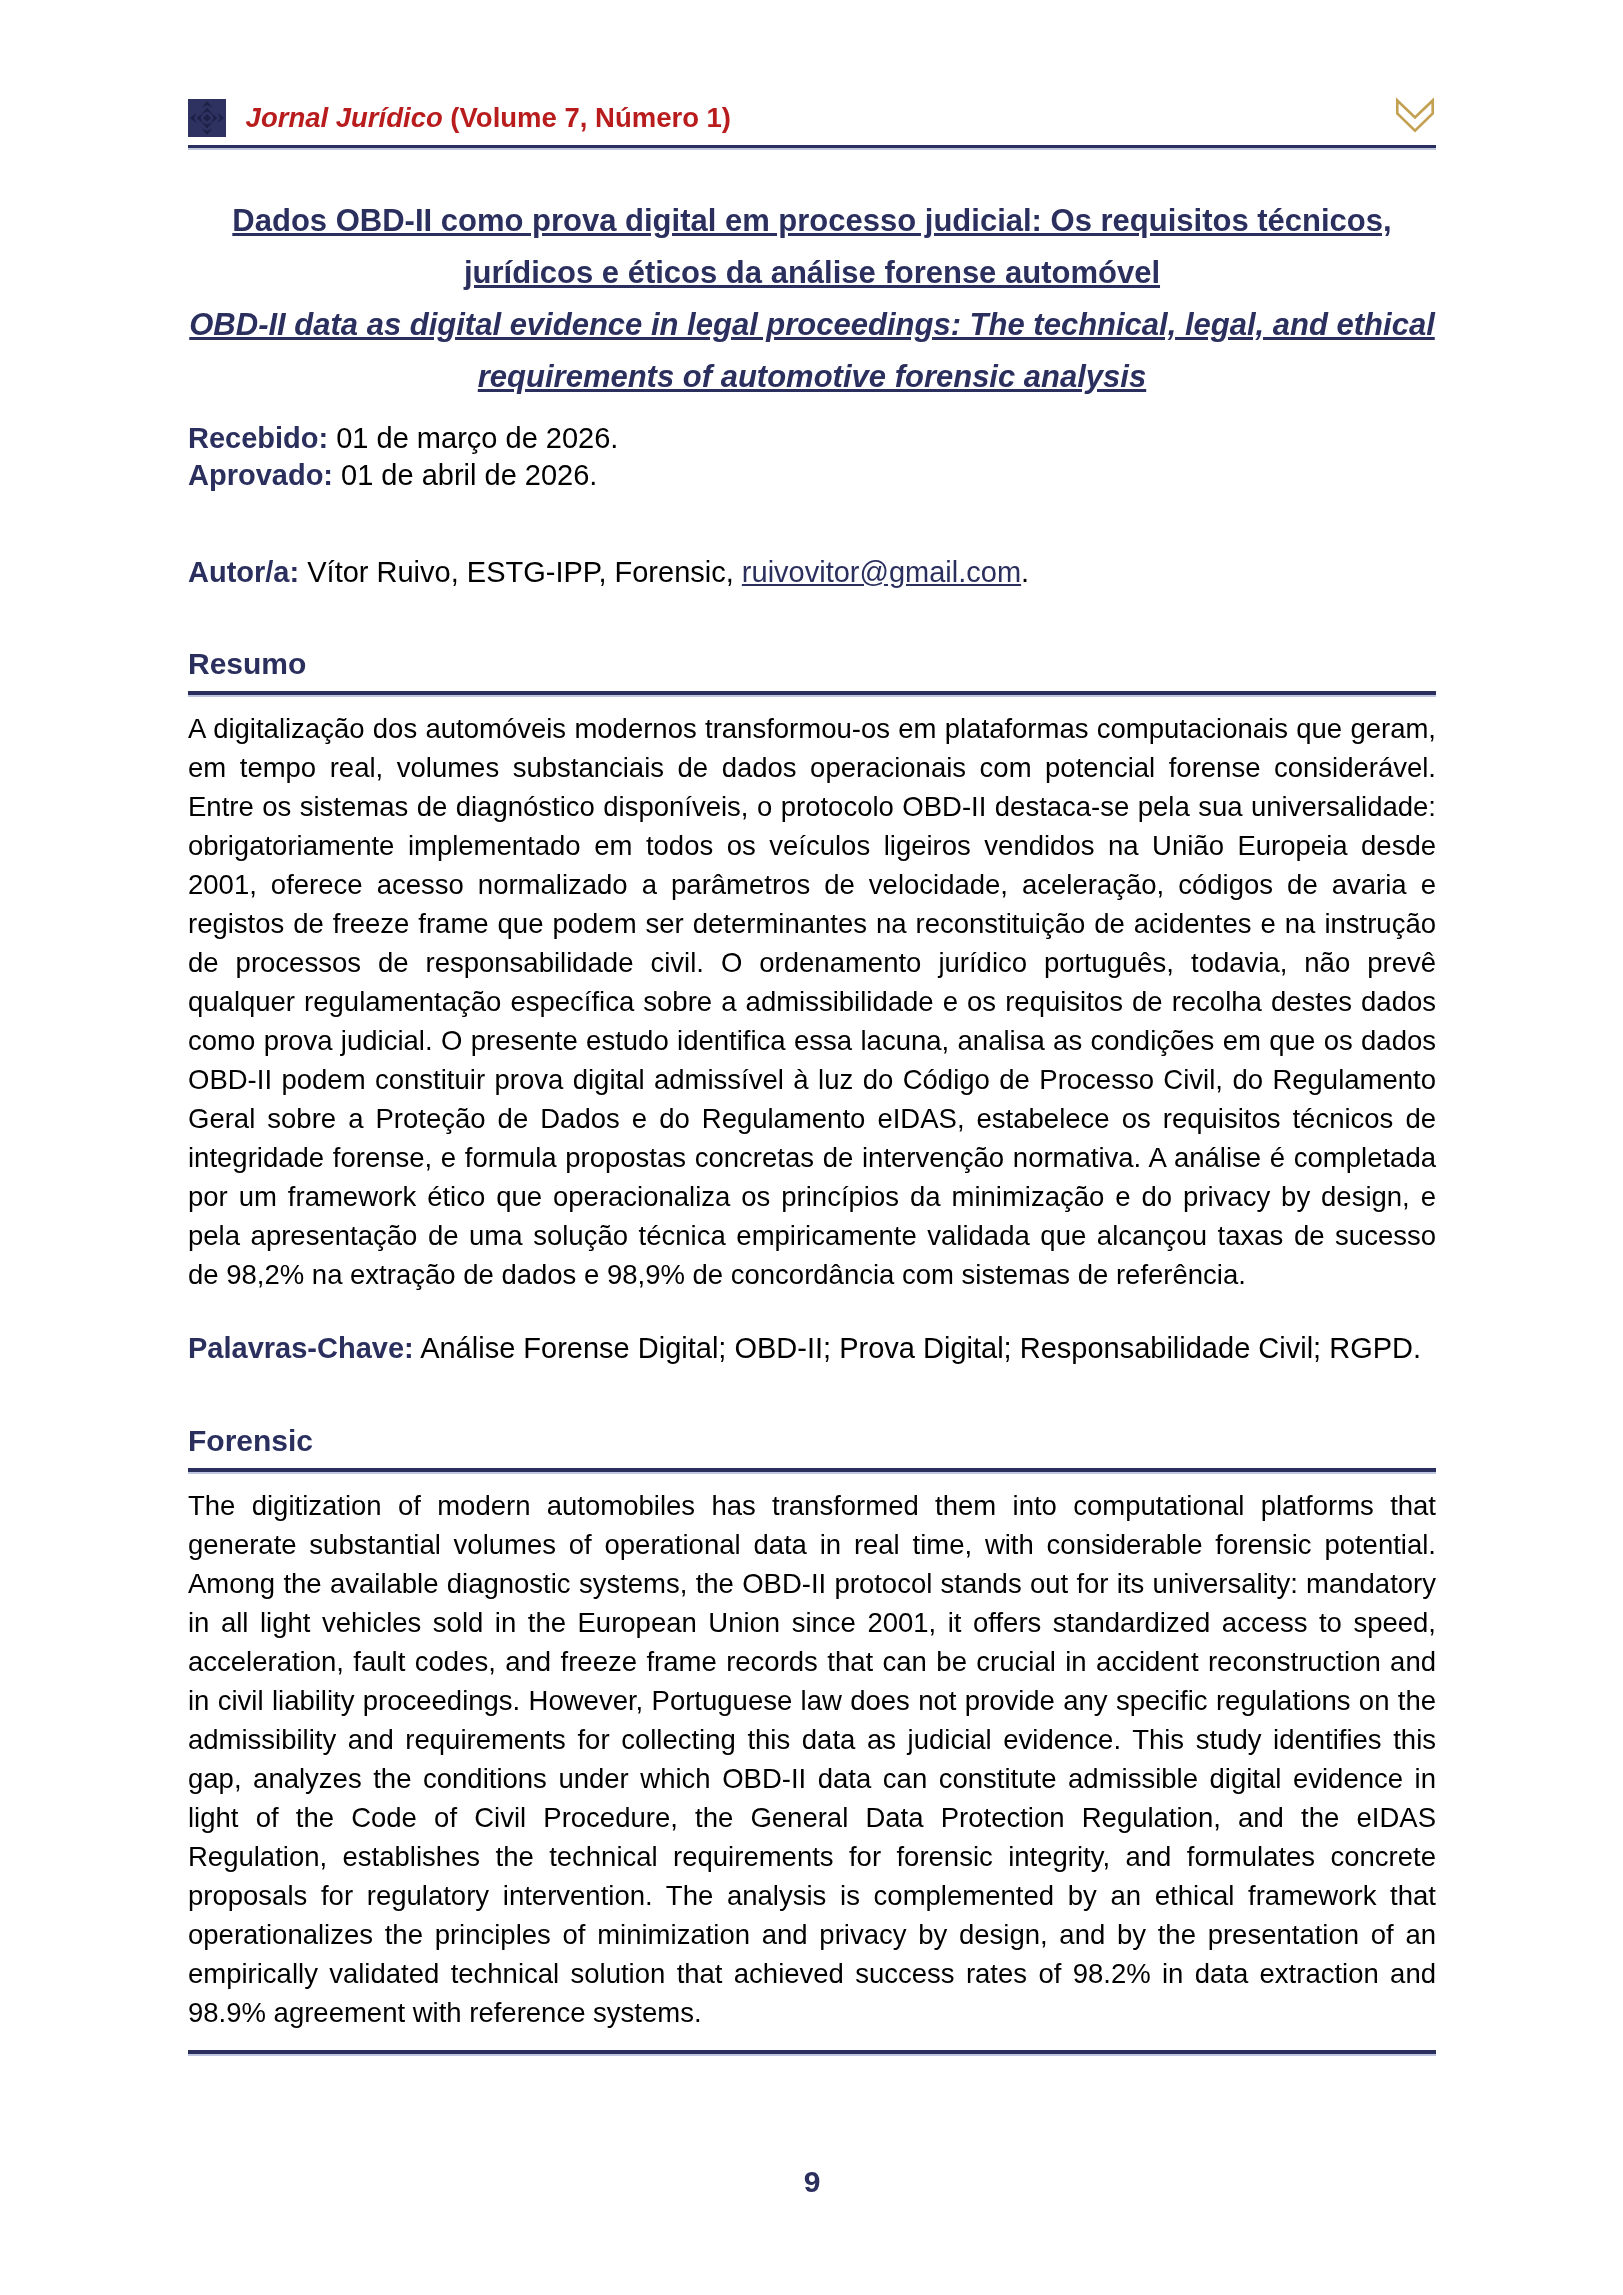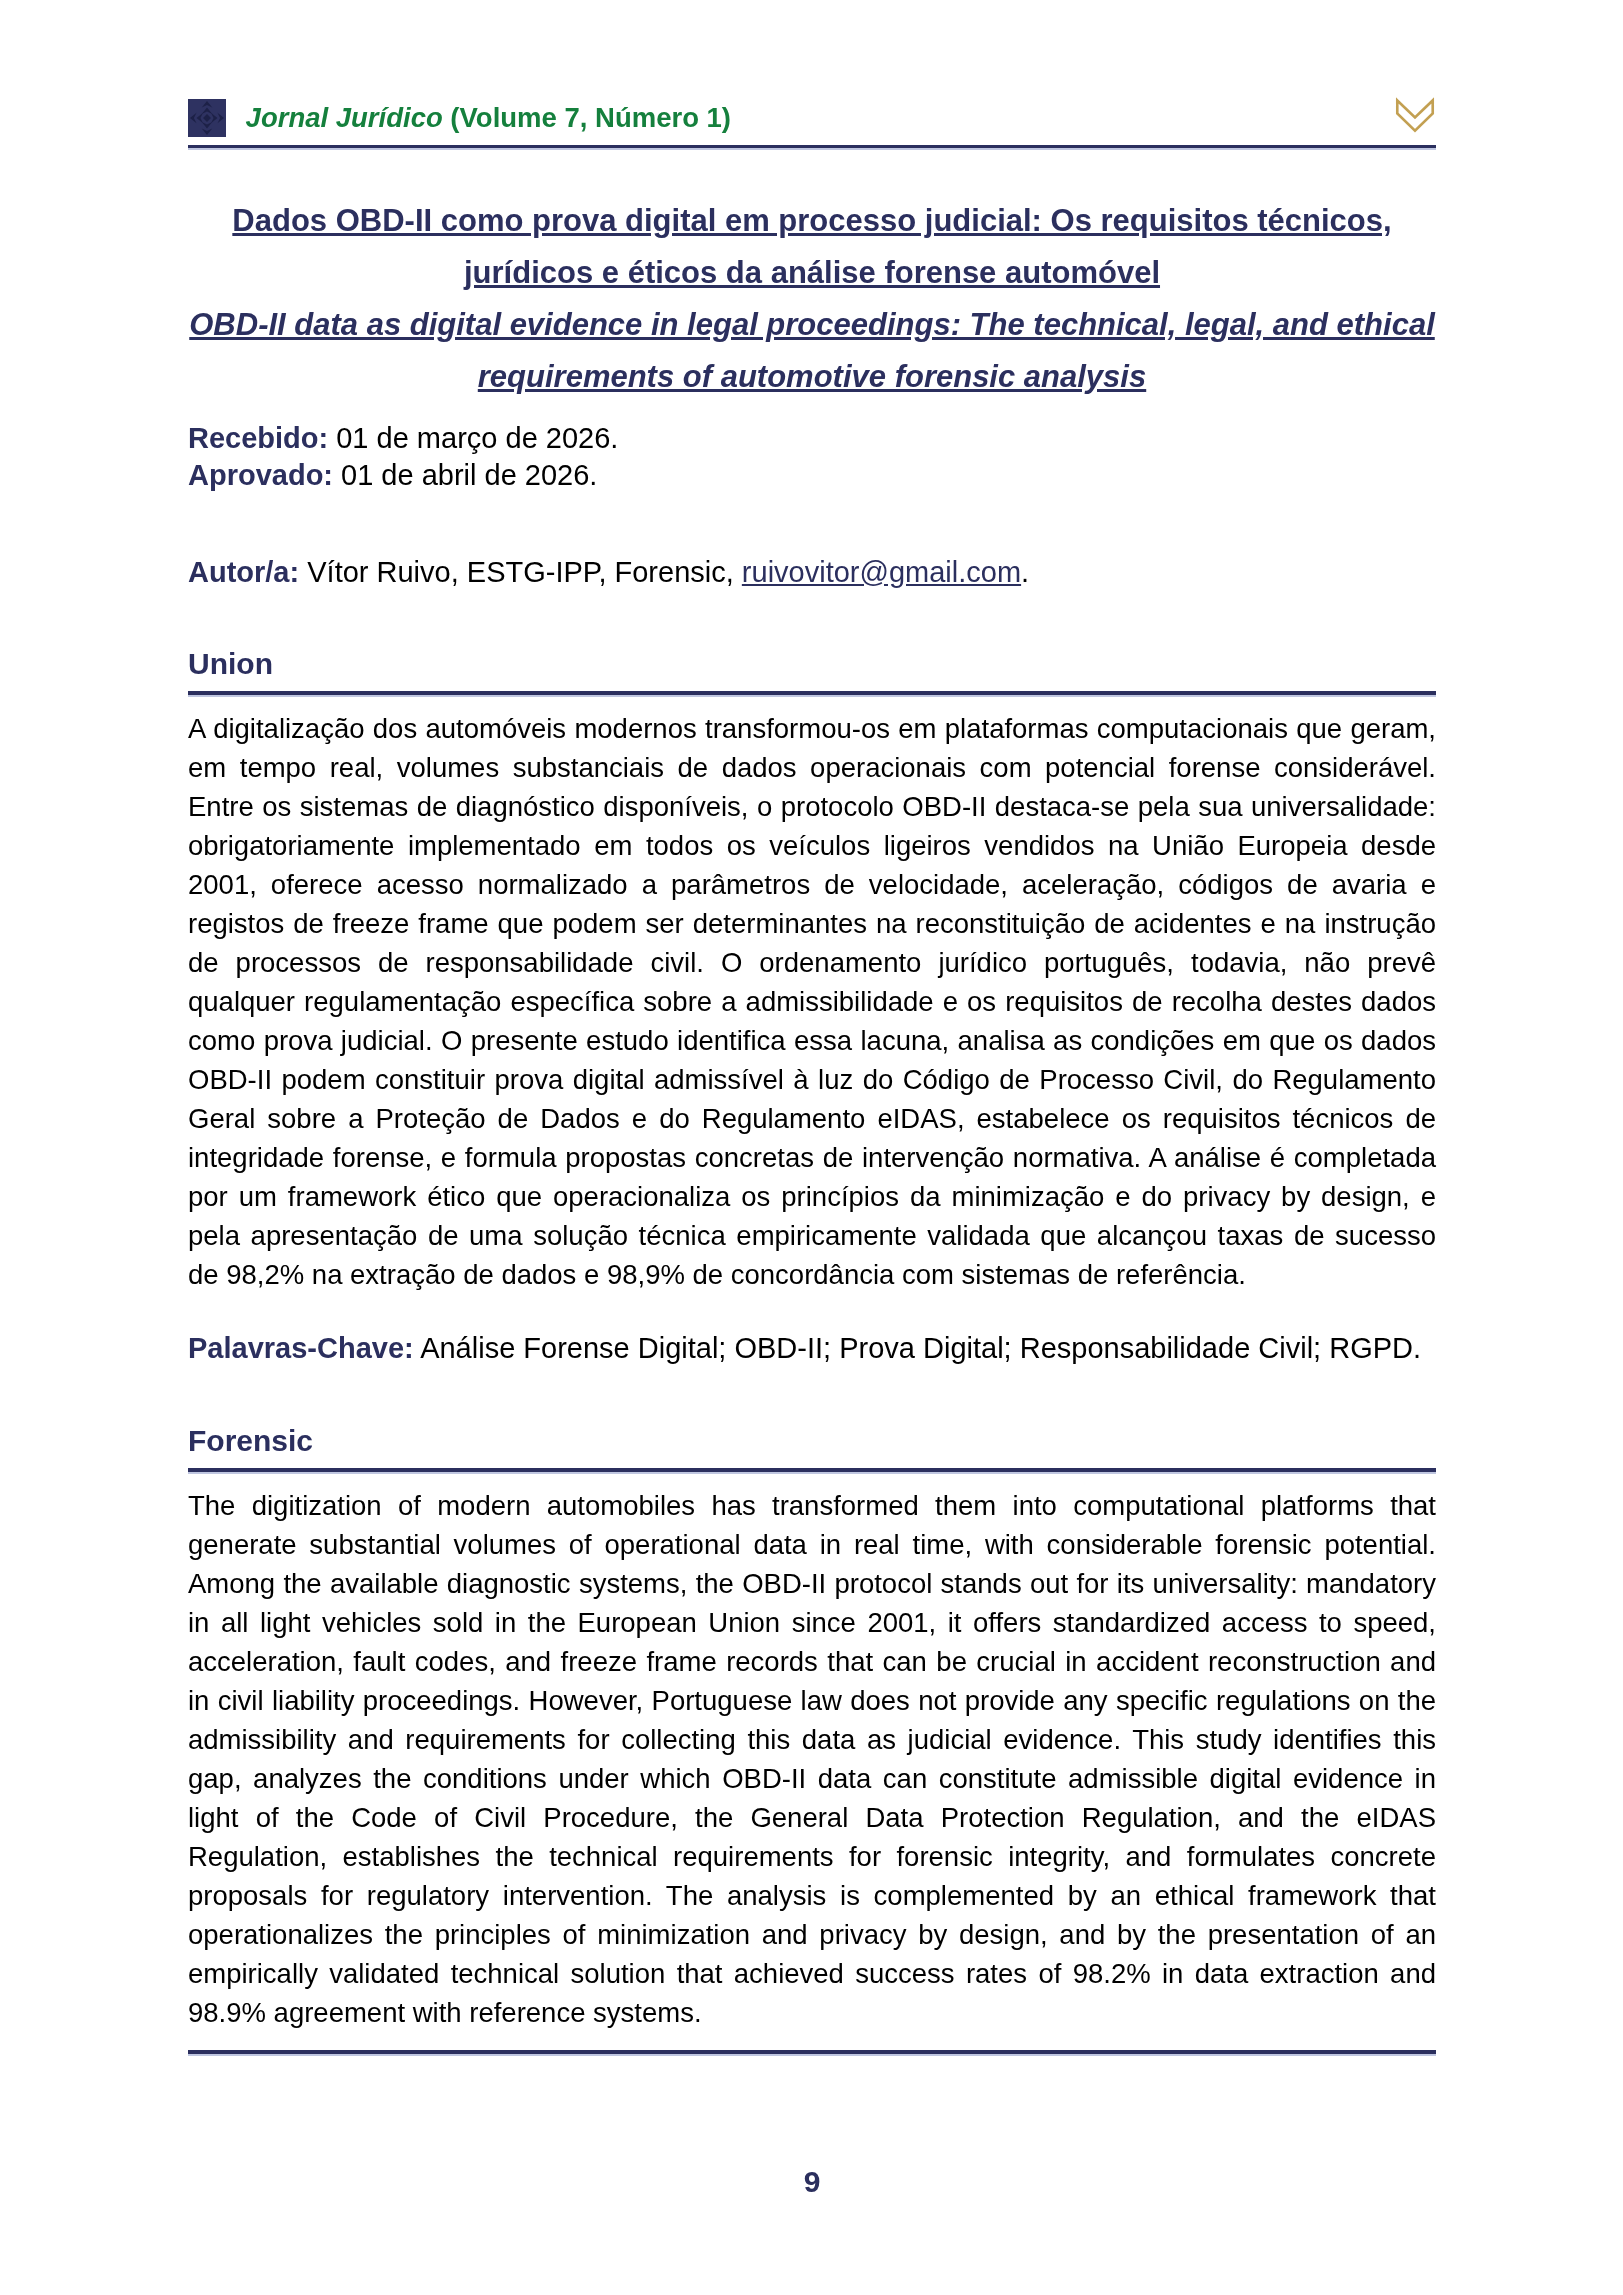--- a/index.html
+++ b/index.html
@@ -19,21 +19,21 @@
     width: 1248px;
   }
 
   
   .header { display: flex; align-items: center; height: 41px; }
   .logo-box { width: 38px; height: 38px; flex: 0 0 auto; }
   .journal-name {
     margin-left: 19.6px;
     font-size: 27.5px;
     font-weight: bold;
-    color: #15803d;
+    color: #b91c1c;
     white-space: nowrap;
   }
   .journal-name .it { font-style: italic; }
   .header-spacer { flex: 1 1 auto; }
   .corner-chevron { width: 42px; height: 41px; flex: 0 0 auto; }
   .header-rule {
     margin-top: 6.5px;
     height: 3.3px;
     background: #2b2f5e;
     box-shadow: 0 2px 0 0 #bfc6e0;
@@ -122,21 +122,21 @@
       <p class="title-en">OBD-II data as digital evidence in legal proceedings: The technical, legal, and ethical requirements of automotive forensic analysis</p>
     </div>
 
     <div class="meta-block">
       <p class="meta-line"><span class="label">Recebido:</span><span> 01 de março de 2026.</span></p>
       <p class="meta-line"><span class="label">Aprovado:</span><span> 01 de abril de 2026.</span></p>
       <p class="meta-line author-line"><span class="label">Autor/a:</span><span> Vítor Ruivo, ESTG-IPP, Forensic, </span><a href="#" class="email-link">ruivovitor@gmail.com</a><span>.</span></p>
     </div>
 
     <div class="section">
-      <p class="section-heading">Union</p>
+      <p class="section-heading">Resumo</p>
       <div class="section-rule"></div>
       <p class="section-body">A digitalização dos automóveis modernos transformou-os em plataformas computacionais que geram, em tempo real, volumes substanciais de dados operacionais com potencial forense considerável. Entre os sistemas de diagnóstico disponíveis, o protocolo OBD-II destaca-se pela sua universalidade: obrigatoriamente implementado em todos os veículos ligeiros vendidos na União Europeia desde 2001, oferece acesso normalizado a parâmetros de velocidade, aceleração, códigos de avaria e registos de freeze frame que podem ser determinantes na reconstituição de acidentes e na instrução de processos de responsabilidade civil. O ordenamento jurídico português, todavia, não prevê qualquer regulamentação específica sobre a admissibilidade e os requisitos de recolha destes dados como prova judicial. O presente estudo identifica essa lacuna, analisa as condições em que os dados OBD-II podem constituir prova digital admissível à luz do Código de Processo Civil, do Regulamento Geral sobre a Proteção de Dados e do Regulamento eIDAS, estabelece os requisitos técnicos de integridade forense, e formula propostas concretas de intervenção normativa. A análise é completada por um framework ético que operacionaliza os princípios da minimização e do privacy by design, e pela apresentação de uma solução técnica empiricamente validada que alcançou taxas de sucesso de 98,2% na extração de dados e 98,9% de concordância com sistemas de referência.</p>
       <p class="kw-line"><span class="label">Palavras-Chave:</span><span> Análise Forense Digital; OBD-II; Prova Digital; Responsabilidade Civil; RGPD.</span></p>
     </div>
 
     <div class="section">
       <p class="section-heading">Forensic</p>
       <div class="section-rule"></div>
       <p class="section-body">The digitization of modern automobiles has transformed them into computational platforms that generate substantial volumes of operational data in real time, with considerable forensic potential. Among the available diagnostic systems, the OBD-II protocol stands out for its universality: mandatory in all light vehicles sold in the European Union since 2001, it offers standardized access to speed, acceleration, fault codes, and freeze frame records that can be crucial in accident reconstruction and in civil liability proceedings. However, Portuguese law does not provide any specific regulations on the admissibility and requirements for collecting this data as judicial evidence. This study identifies this gap, analyzes the conditions under which OBD-II data can constitute admissible digital evidence in light of the Code of Civil Procedure, the General Data Protection Regulation, and the eIDAS Regulation, establishes the technical requirements for forensic integrity, and formulates concrete proposals for regulatory intervention. The analysis is complemented by an ethical framework that operationalizes the principles of minimization and privacy by design, and by the presentation of an empirically validated technical solution that achieved success rates of 98.2% in data extraction and 98.9% agreement with reference systems.</p>
       <div class="final-rule"></div>

